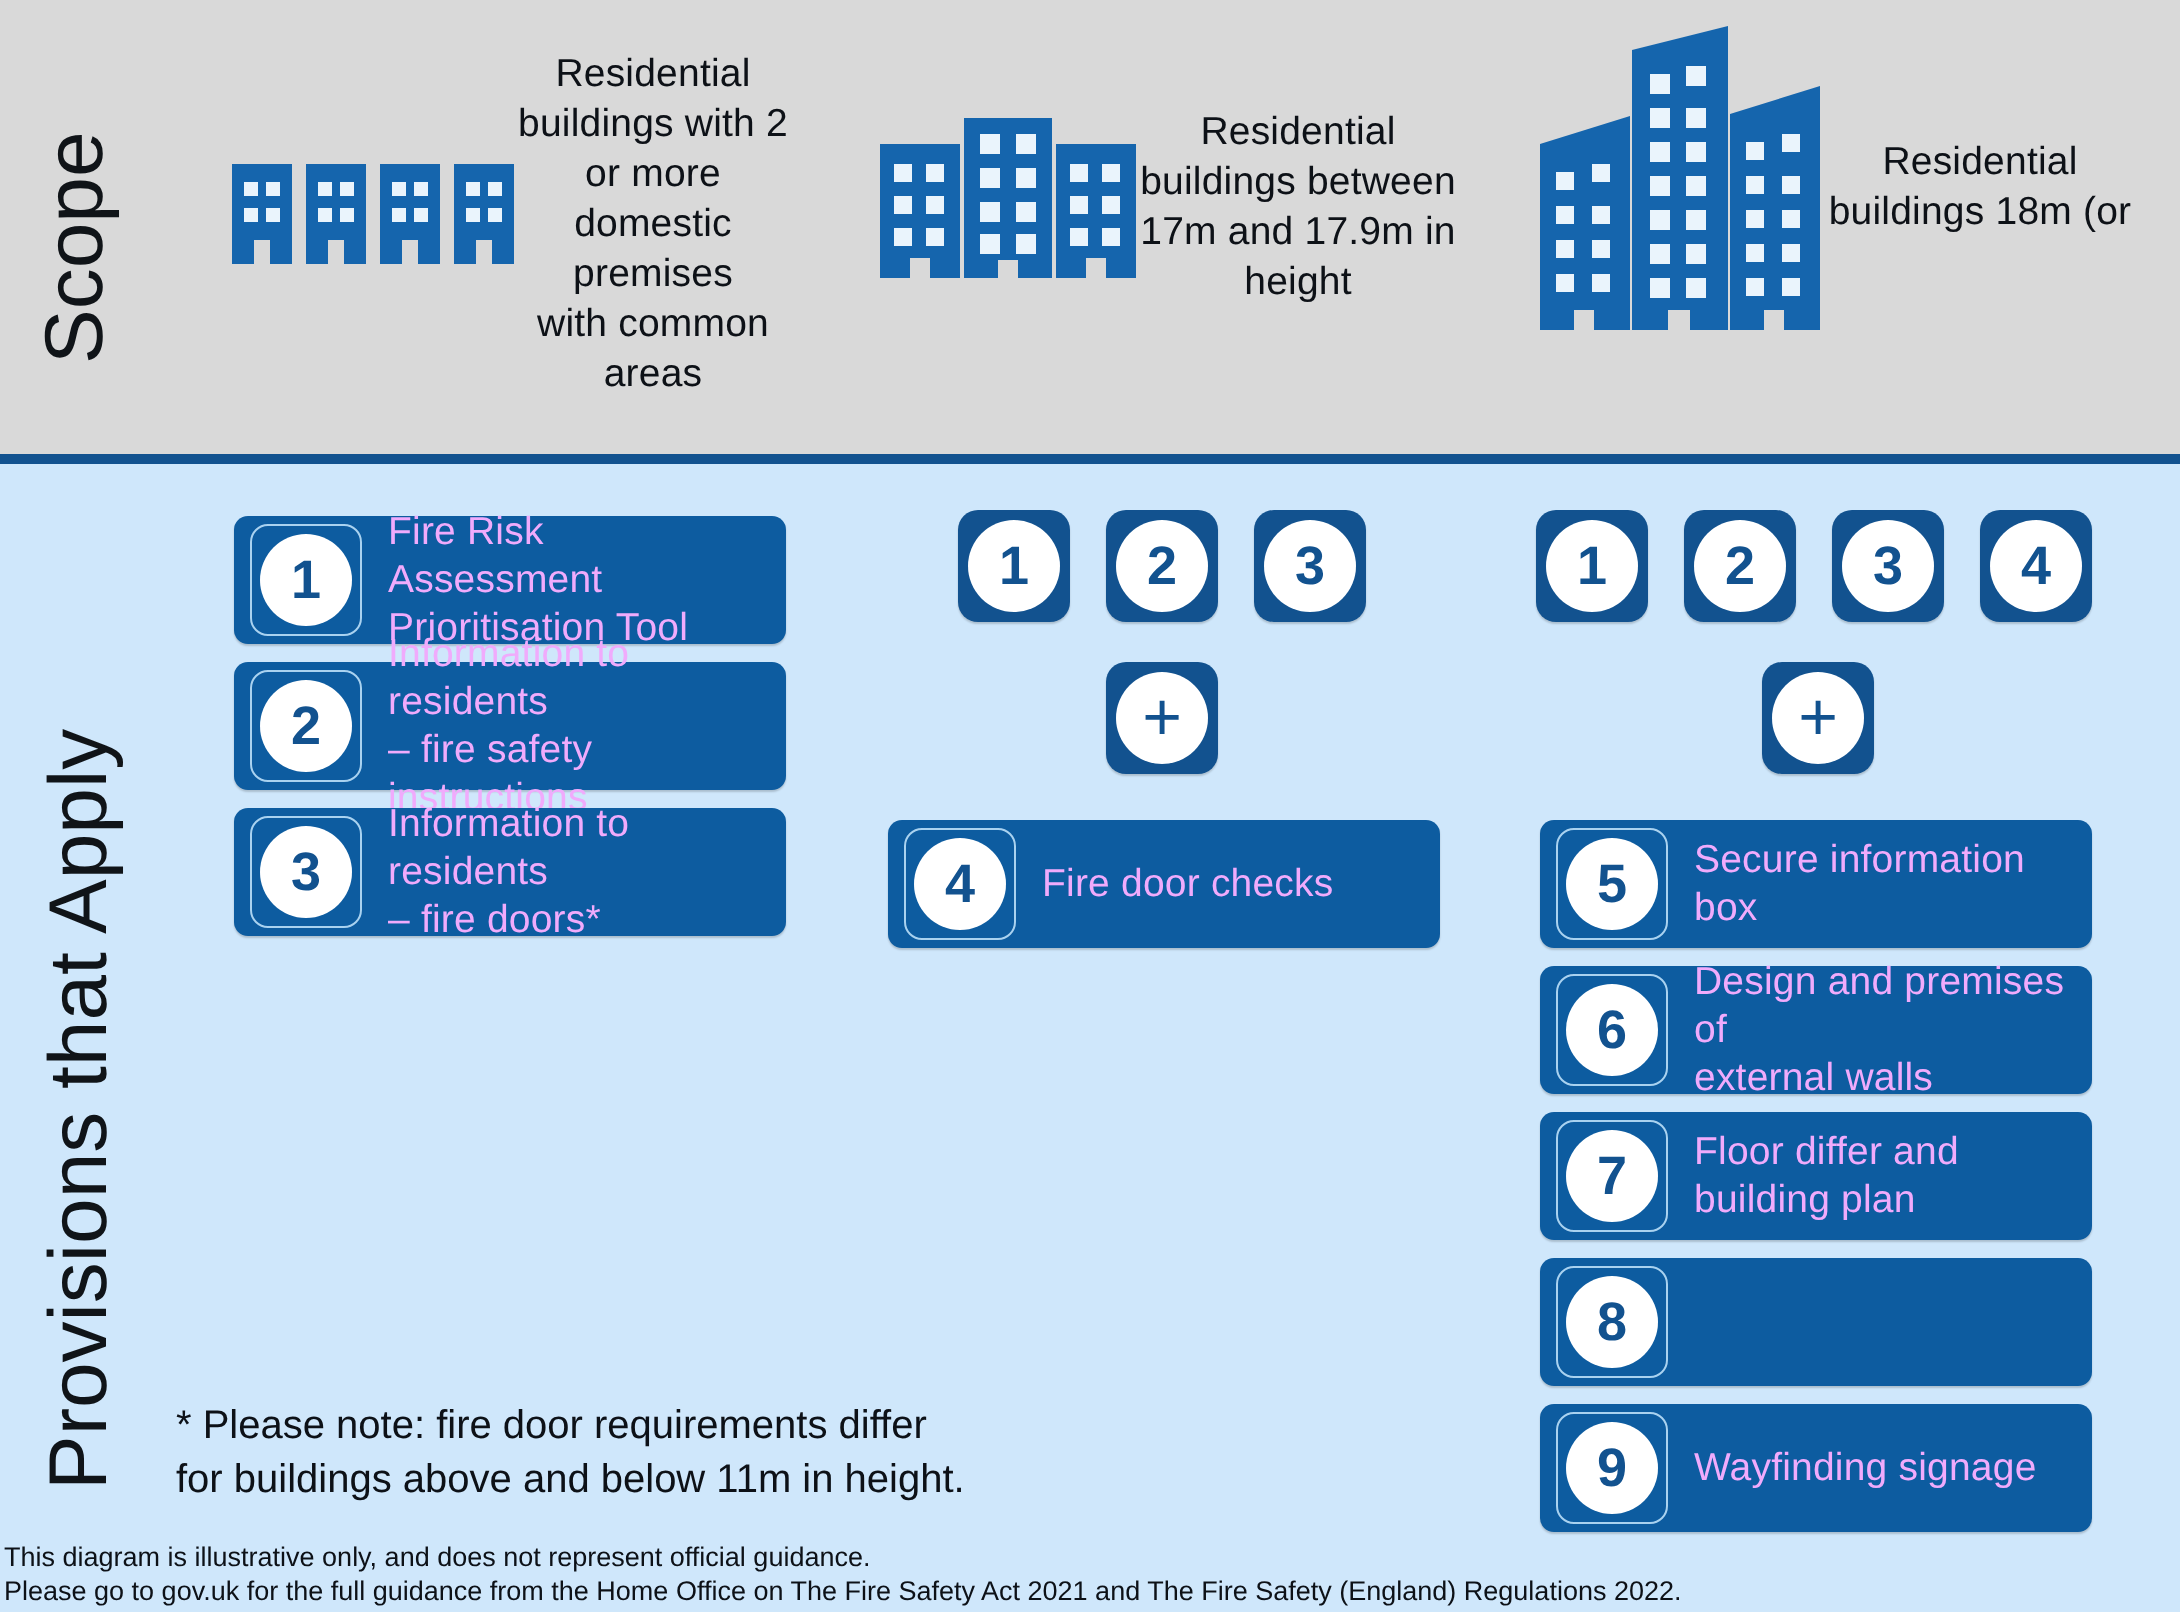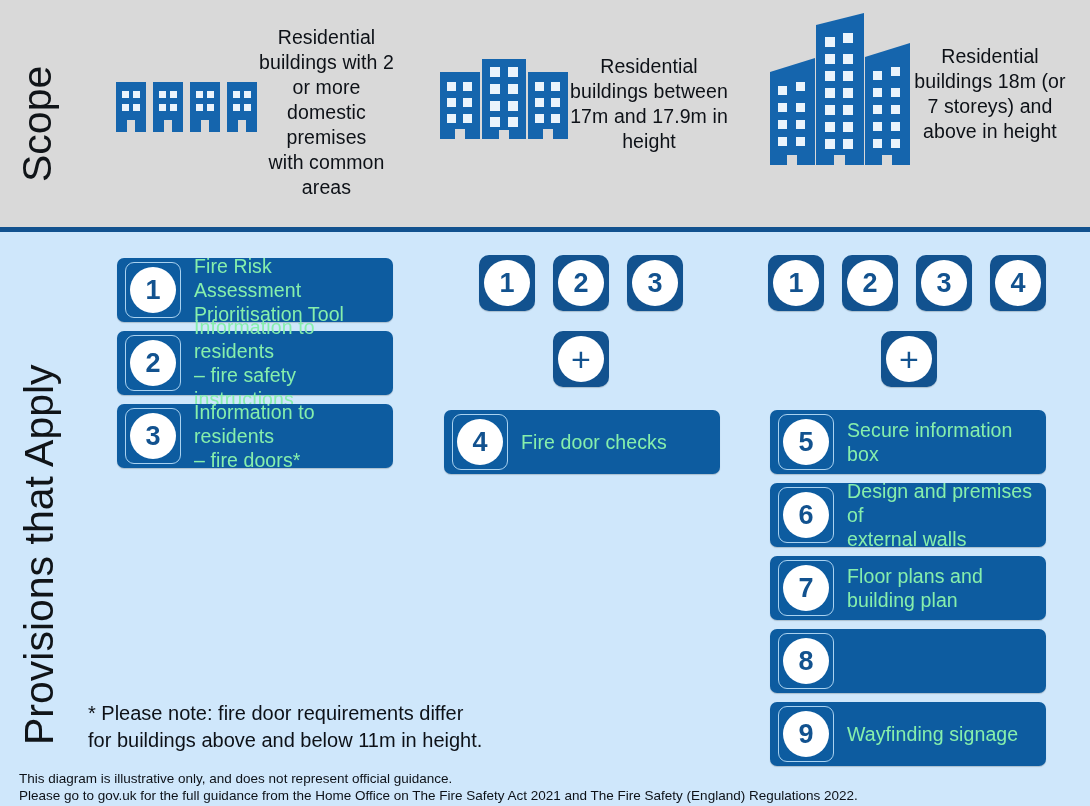--- a/index.html
+++ b/index.html
@@ -114,21 +114,21 @@
     color: #12528f;
     font-size: 27px;
     font-weight: 700;
     display: flex;
     align-items: center;
     justify-content: center;
     line-height: 1;
   }
 
   .prov-text {
-    color: #86efac;
+    color: #f0abfc;
     font-size: 19.5px;
     line-height: 24px;
     padding-left: 13px;
     padding-right: 10px;
     letter-spacing: 0.1px;
   }
 
   
   .chip-row {
     position: absolute;
@@ -170,21 +170,21 @@
     position: absolute;
     left: 88px;
     top: 700px;
     font-size: 20px;
     line-height: 27px;
     color: #0d1117;
   }
 
   #disclaimer {
     position: absolute;
-    left: 19px;
+    left: 2px;
     top: 770px;
     font-size: 13.5px;
     line-height: 17px;
     color: #0d1117;
   }
 </style>
 </head>
 <body>
 
 <div id="page">
@@ -317,21 +317,20 @@
           <rect x="26" y="62" width="9" height="9" fill="#eaf4fc"></rect>
           <rect x="8" y="79" width="9" height="9" fill="#eaf4fc"></rect>
           <rect x="26" y="79" width="9" height="9" fill="#eaf4fc"></rect>
           <rect x="8" y="96" width="9" height="9" fill="#eaf4fc"></rect>
           <rect x="26" y="96" width="9" height="9" fill="#eaf4fc"></rect>
           <rect x="17" y="112" width="10" height="10" fill="#d9d9d9"></rect>
         </svg>
       </div>
       <div class="scope-caption">
         <div>Residential buildings  18m (or</div>
-        <div>7 storeys) and above in height</div>
       </div>
     </div>
   </div>
 
   <div class="side-label" id="scope-label">Scope</div>
   <div class="side-label" id="provisions-label">Provisions that Apply</div>
 
   <div class="prov-col" style="left:117px; top:258px; width:276px;">
 
     <div class="prov-box" style="height:64px;">
@@ -430,21 +429,21 @@
         <div>Design and premises of</div>
         <div>external walls</div>
       </div>
     </div>
 
     <div class="prov-box" style="height:64px;">
       <div class="prov-badge">
         <span class="disc">7</span>
       </div>
       <div class="prov-text">
-        <div>Floor plans and</div>
+        <div>Floor differ and</div>
         <div>building  plan</div>
       </div>
     </div>
 
     <div class="prov-box" style="height:64px;">
       <div class="prov-badge">
         <span class="disc">8</span>
       </div>
     </div>
 

